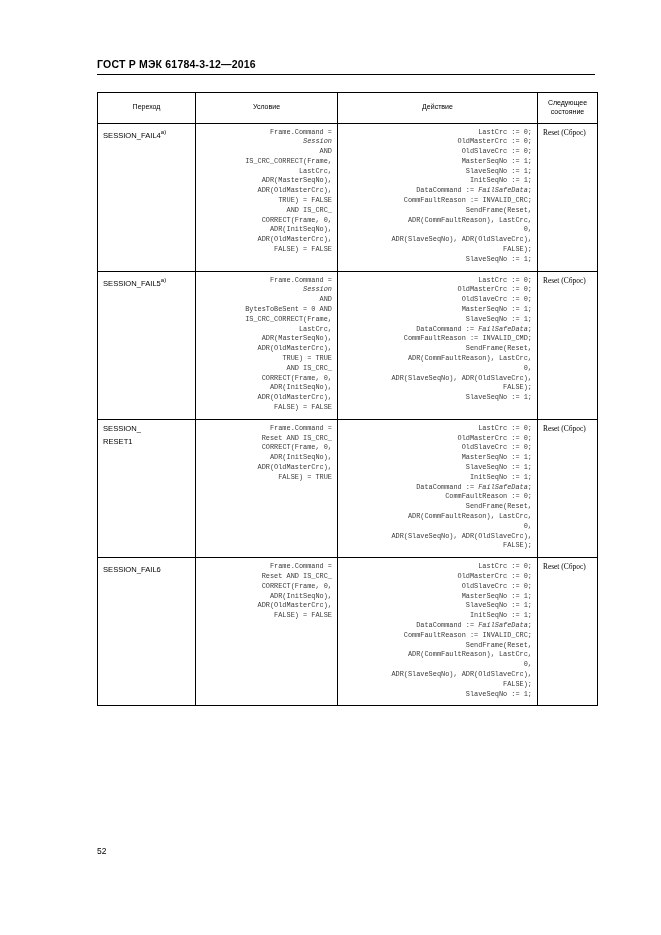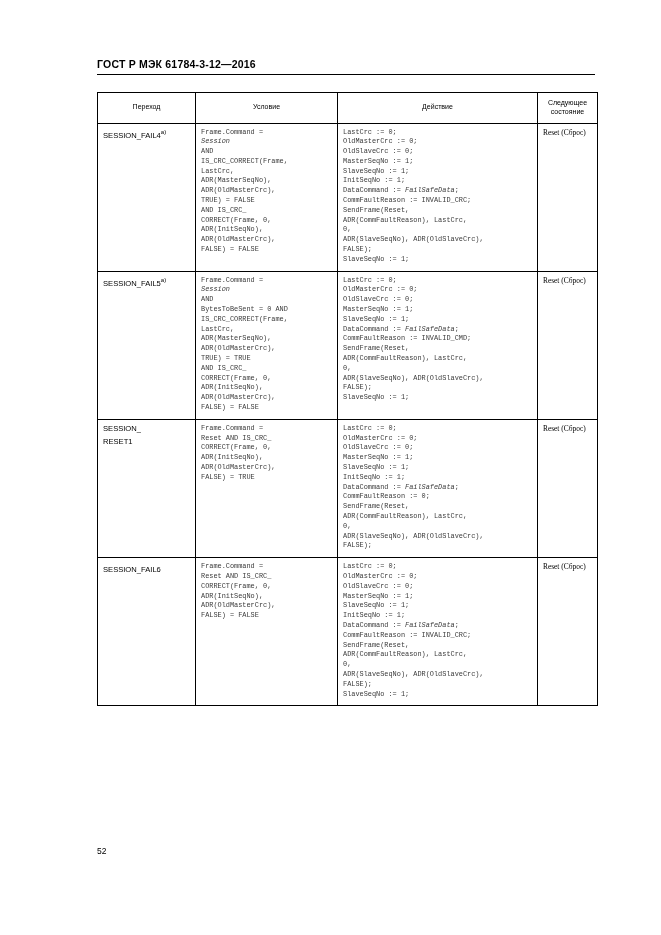--- a/index.html
+++ b/index.html
@@ -72,20 +72,21 @@
   .cell-trans sup {
     font-size: 6px;
     vertical-align: super;
   }
   .mono {
     font-family: "Liberation Mono", monospace;
     font-size: 6.9px;
     line-height: 1.42;
     white-space: pre-wrap;
     color: #3a3a3a;
+    text-align: right;
   }
   .mono i {
     font-style: italic;
     margin-top: 36px;
   }
   .cell-next {
     font-size: 7.4px;
     line-height: 1.3;
     white-space: pre-line;
     font-family: Liberation Serif, serif;

